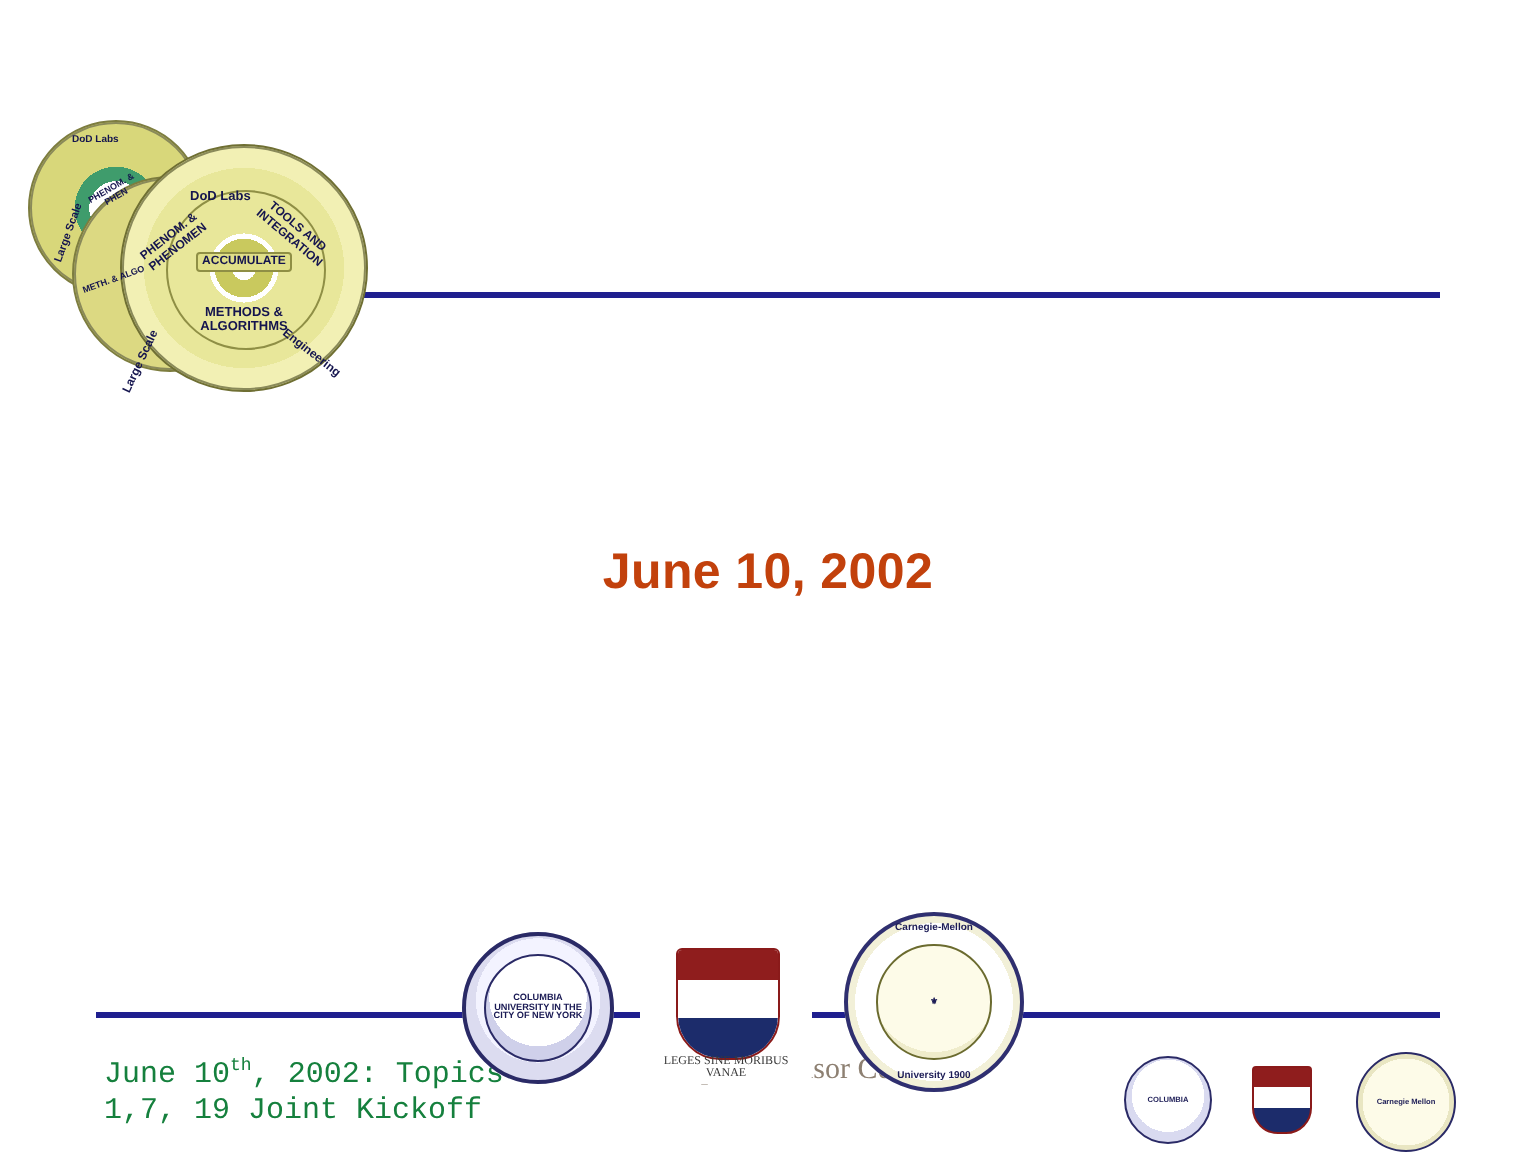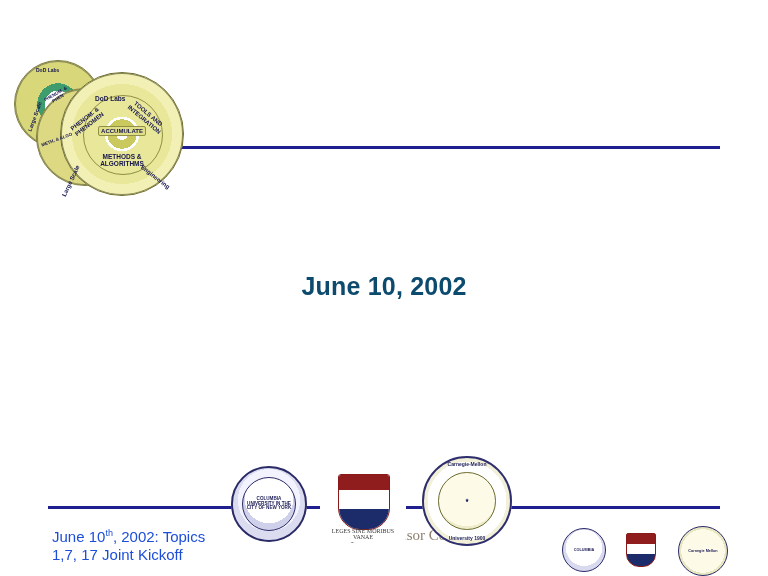--- a/index.html
+++ b/index.html
@@ -37,32 +37,32 @@
 
   
   .date-title {
     position: absolute;
     left: 0;
     top: 272px;
     width: 768px;
     text-align: center;
     font-size: 25px;
     font-weight: bold;
-    color: #0c4a6e;
+    color: #c2410c;
     letter-spacing: 0.2px;
   }
 
   
   .footer-left {
     position: absolute;
     left: 52px;
     top: 528px;
-    font-family: Liberation Sans, sans-serif;
+    font-family: Liberation Mono, monospace;
     font-size: 15px;
-    color: #1d4ed8;
+    color: #15803d;
     line-height: 1.18;
     width: 230px;
   }
   .footer-left sup { font-size: 9px; vertical-align: super; }
 
   
   .footer-center {
     position: absolute;
     left: 250px;
     top: 527px;
@@ -331,21 +331,21 @@
   <div class="logo-text t-sub-a">PHENOM. &amp; PHEN</div>
   <div class="logo-text t-sub-b">METH. &amp; ALGO</div>
 </div>
 
 <div class="date-title">June 10, 2002</div>
 
 <div class="bottom-rule"></div>
 
 <div class="footer-left">
   <span>June 10</span><sup>th</sup><span>, 2002: Topics</span><br>
-  <span>1,7, 17 Joint Kickoff</span>
+  <span>1,7, 19 Joint Kickoff</span>
 </div>
 
 <div class="footer-center">
   <span>Adaptive Sensor Control</span><br>
 </div>
 
 <div class="seal seal-columbia">
   <div class="seal-ring"></div>
   <div class="seal-inner">
     <div class="seal-label">COLUMBIA UNIVERSITY IN THE CITY OF NEW YORK</div>

